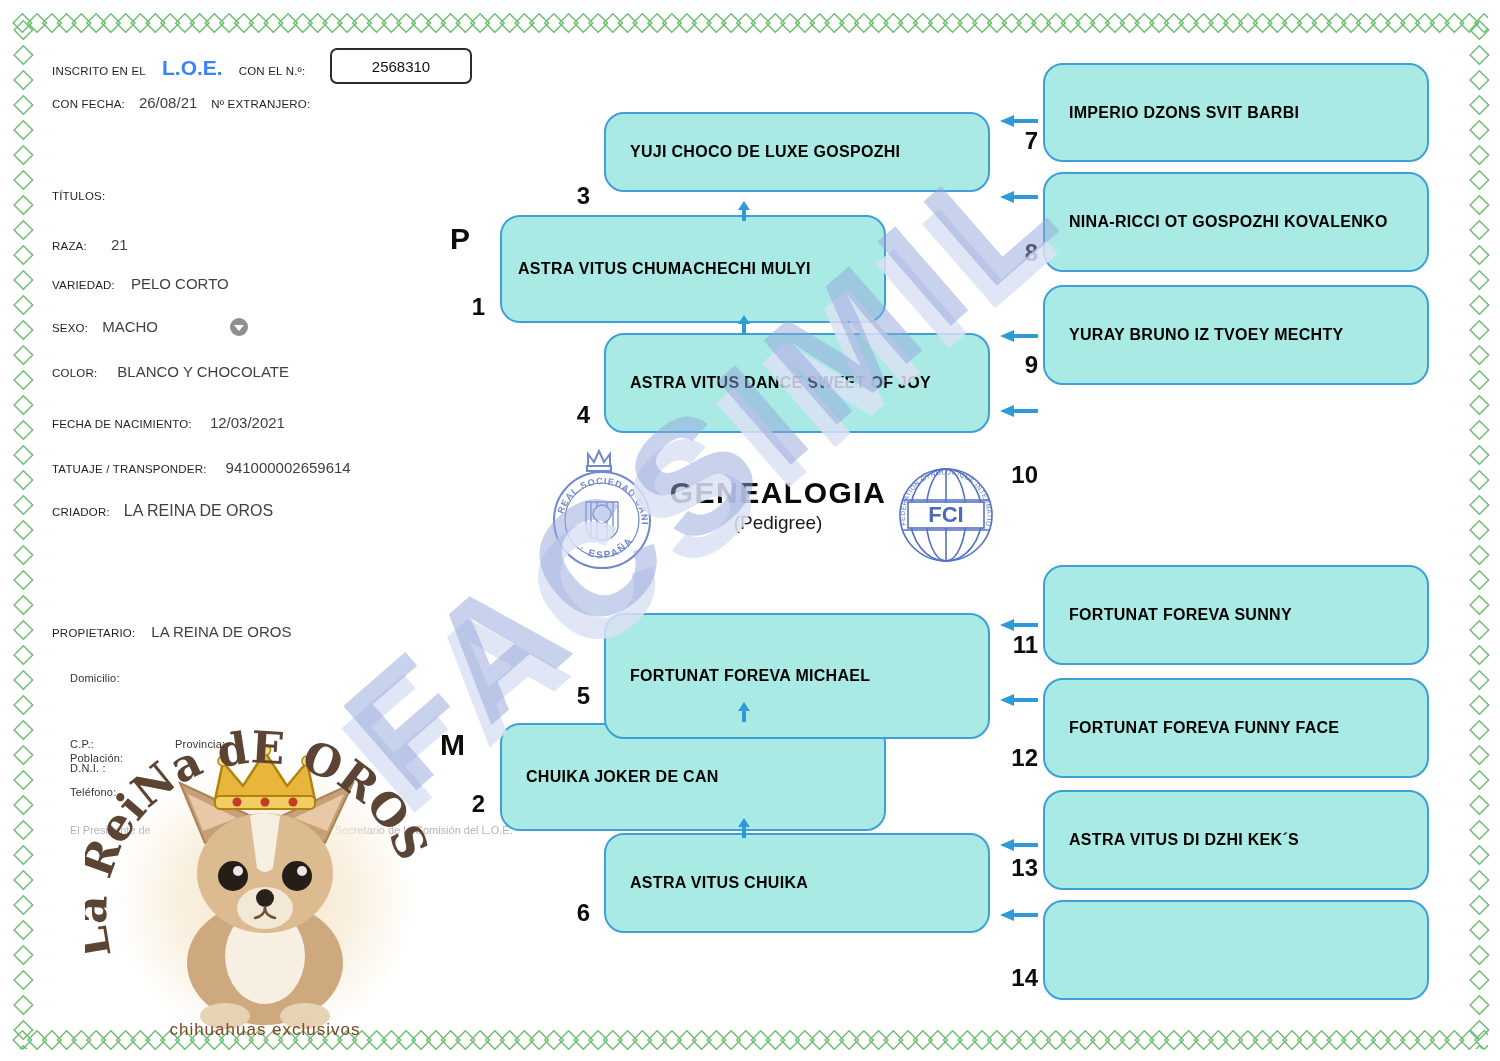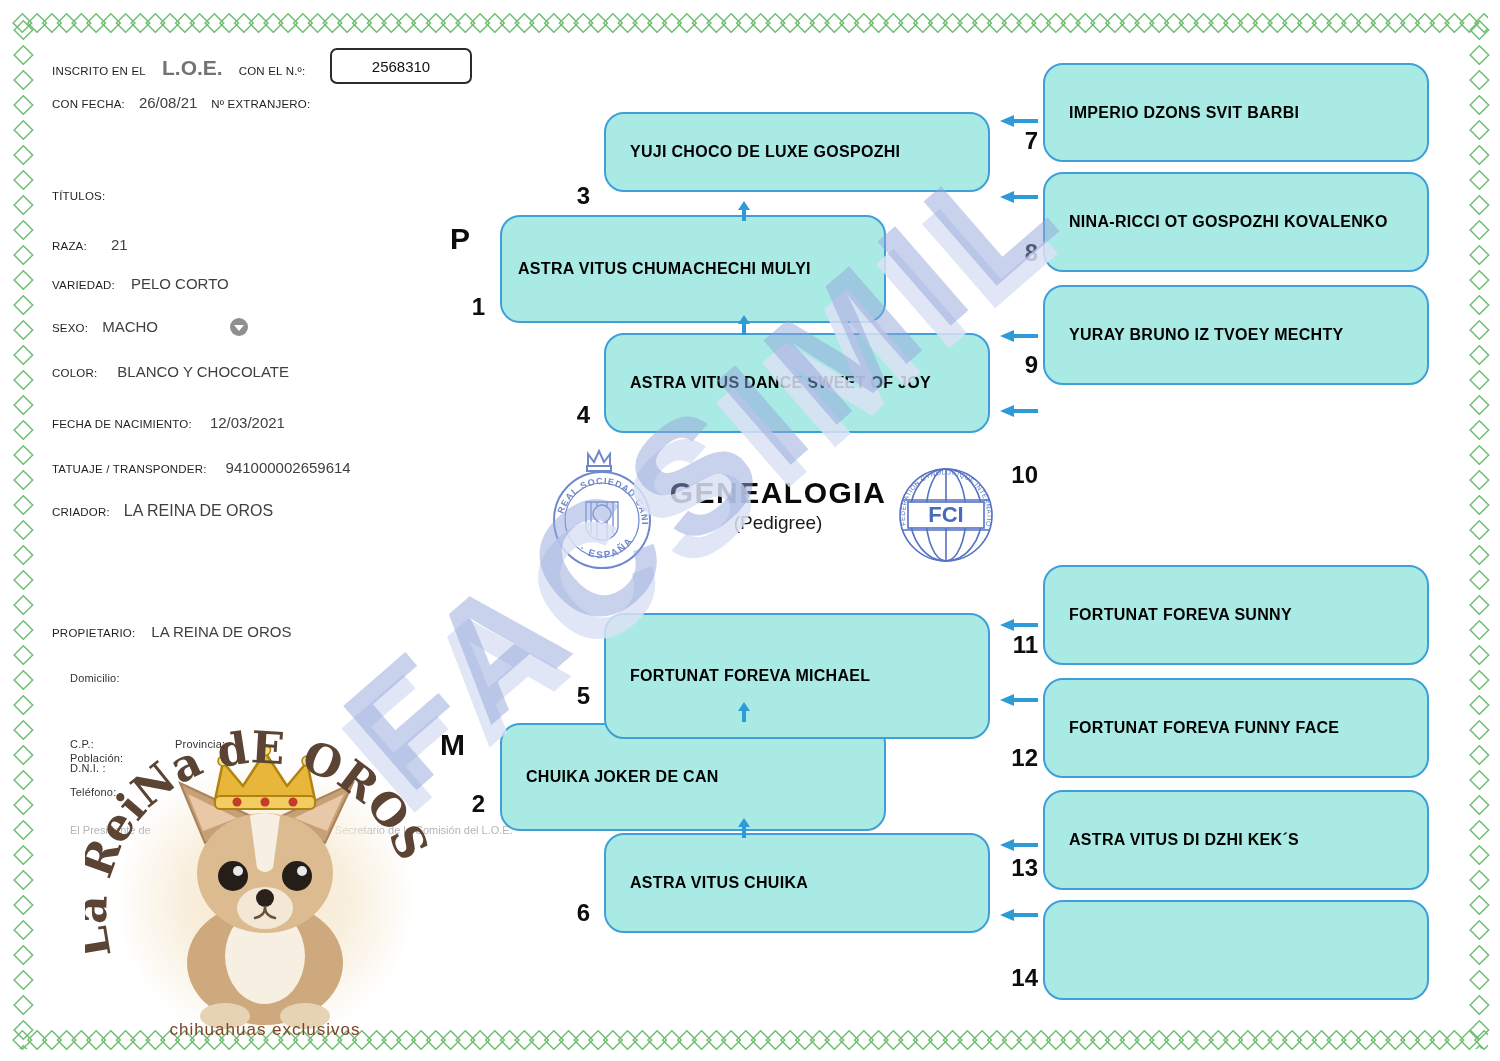--- a/index.html
+++ b/index.html
@@ -14,21 +14,21 @@
   .diamond.top{left:12px;right:12px;top:8px;height:28px;}
   .diamond.bottom{left:12px;right:12px;bottom:8px;height:28px;}
   .diamond.left{left:8px;top:12px;bottom:12px;width:28px;writing-mode:vertical-rl;}
   .diamond.right{right:8px;top:12px;bottom:12px;width:28px;writing-mode:vertical-rl;}
   
   .row{position:absolute;display:flex;align-items:baseline;white-space:nowrap;z-index:15;}
   .lbl{font-size:11.5px;color:#1f1f1f;letter-spacing:.2px;}
   .lbl.small{font-size:11px;color:#333;}
   .val{font-size:15px;color:#404040;}
   .val.big{font-size:16px;}
-  .loe{font-size:21px;font-weight:bold;color:#737373;}
+  .loe{font-size:21px;font-weight:bold;color:#3b82f6;}
   .numbox{position:absolute;left:330px;top:48px;width:138px;height:32px;
     border:2px solid #2b2b2b;border-radius:7px;display:flex;align-items:center;
     justify-content:center;font-size:15px;background:#fff;z-index:15;}
   .dropdown{display:inline-block;width:18px;height:18px;border-radius:50%;
     background:#8f8f8f;position:relative;top:4px;margin-left:58px;}
   .dropdown::after{content:"";position:absolute;left:4px;top:7px;border:5px solid transparent;
     border-top:6px solid #fff;}
   
   .pbox{position:absolute;width:386px;background:#a9eae5;border:2px solid #3f9fd8;
     border-radius:20px;display:flex;align-items:center;padding-left:24px;

